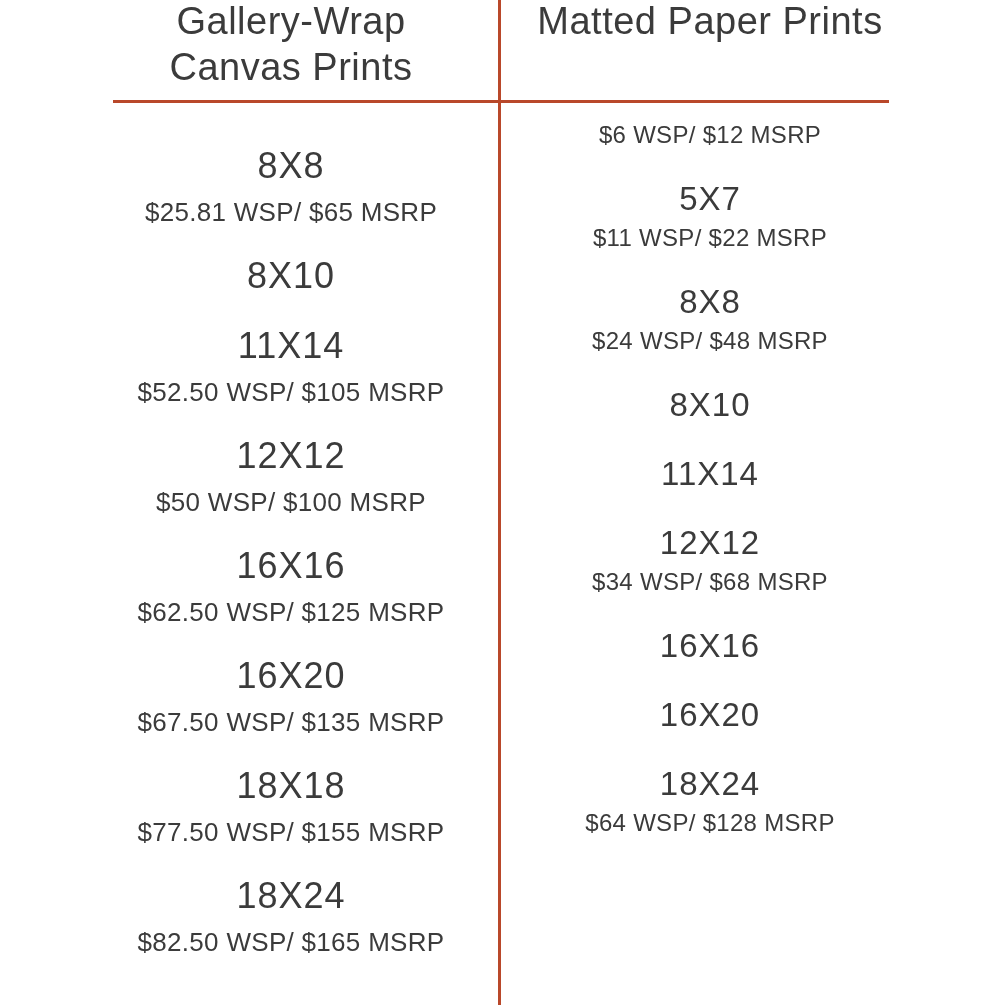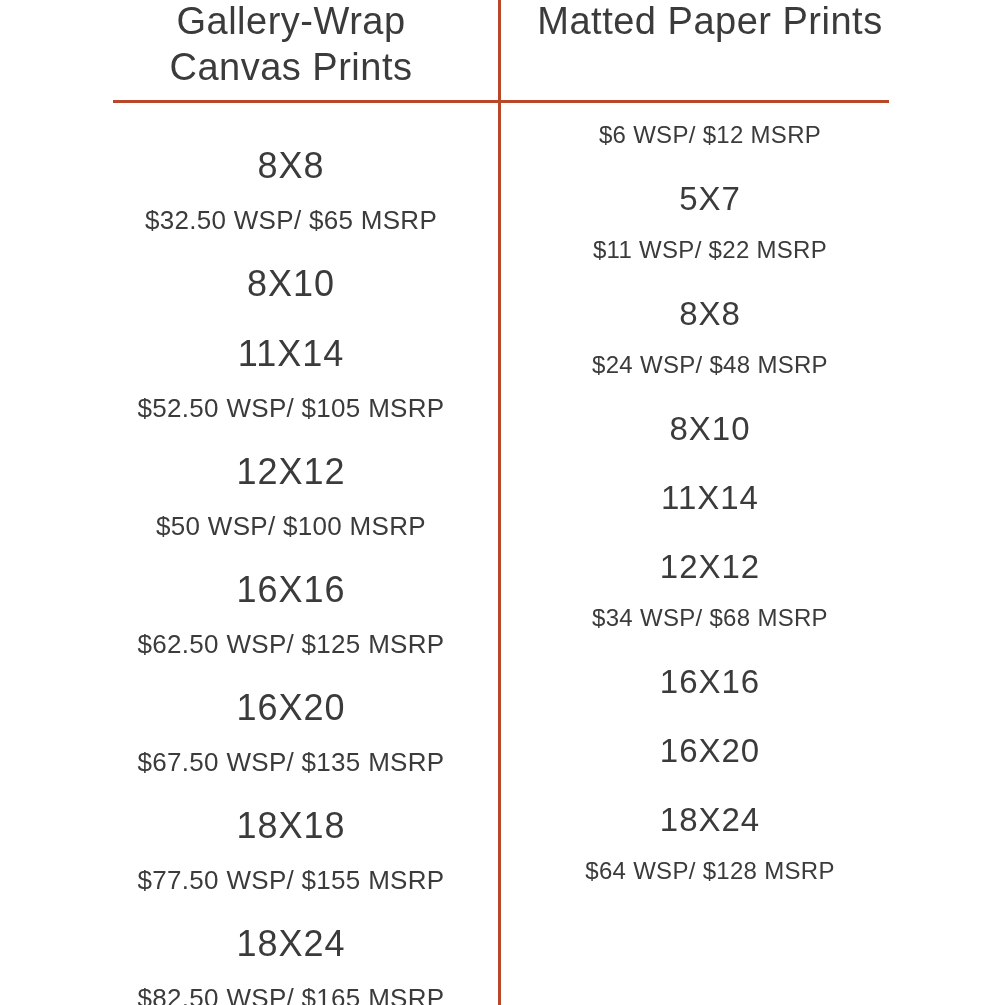--- a/index.html
+++ b/index.html
@@ -53,21 +53,20 @@
   .item { margin: 0; }
   .col-left  .item { margin-bottom: 26px; }
   .col-right .item { margin-bottom: 29px; }
   .size {
     font-weight: 400;
     letter-spacing: 1px;
   }
   .price {
     font-weight: 400;
     letter-spacing: 0.3px;
-    margin-top: 16px;
   }
   .col-left  .size  { font-size: 36px; line-height: 44px; margin-bottom: 8px; }
   .col-left  .price { font-size: 26px; line-height: 32px; }
   .col-right .size  { font-size: 33px; line-height: 40px; margin-bottom: 4px; }
   .col-right .price { font-size: 24px; line-height: 30px; }
 </style>
 </head>
 <body>
 
 <div id="page" style="--rule: #b9482a; --text: #3b3b3b; background: rgb(255, 255, 255);">
@@ -76,21 +75,21 @@
   <div class="v-rule"></div>
 
   <section class="col col-left">
     <h1 class="col-title">
       <span class="line">Gallery-Wrap</span>
       <span class="line">Canvas Prints</span>
     </h1>
     <div class="items">
         <div class="item">
           <div class="size">8X8</div>
-          <div class="price">$32.50 WSP/ $65 MSRP</div>
+          <div class="price">$25.81 WSP/ $65 MSRP</div>
         </div>
         <div class="item">
           <div class="size">8X10</div>
         </div>
         <div class="item">
           <div class="size">11X14</div>
           <div class="price">$52.50 WSP/ $105 MSRP</div>
         </div>
         <div class="item">
           <div class="size">12X12</div>

